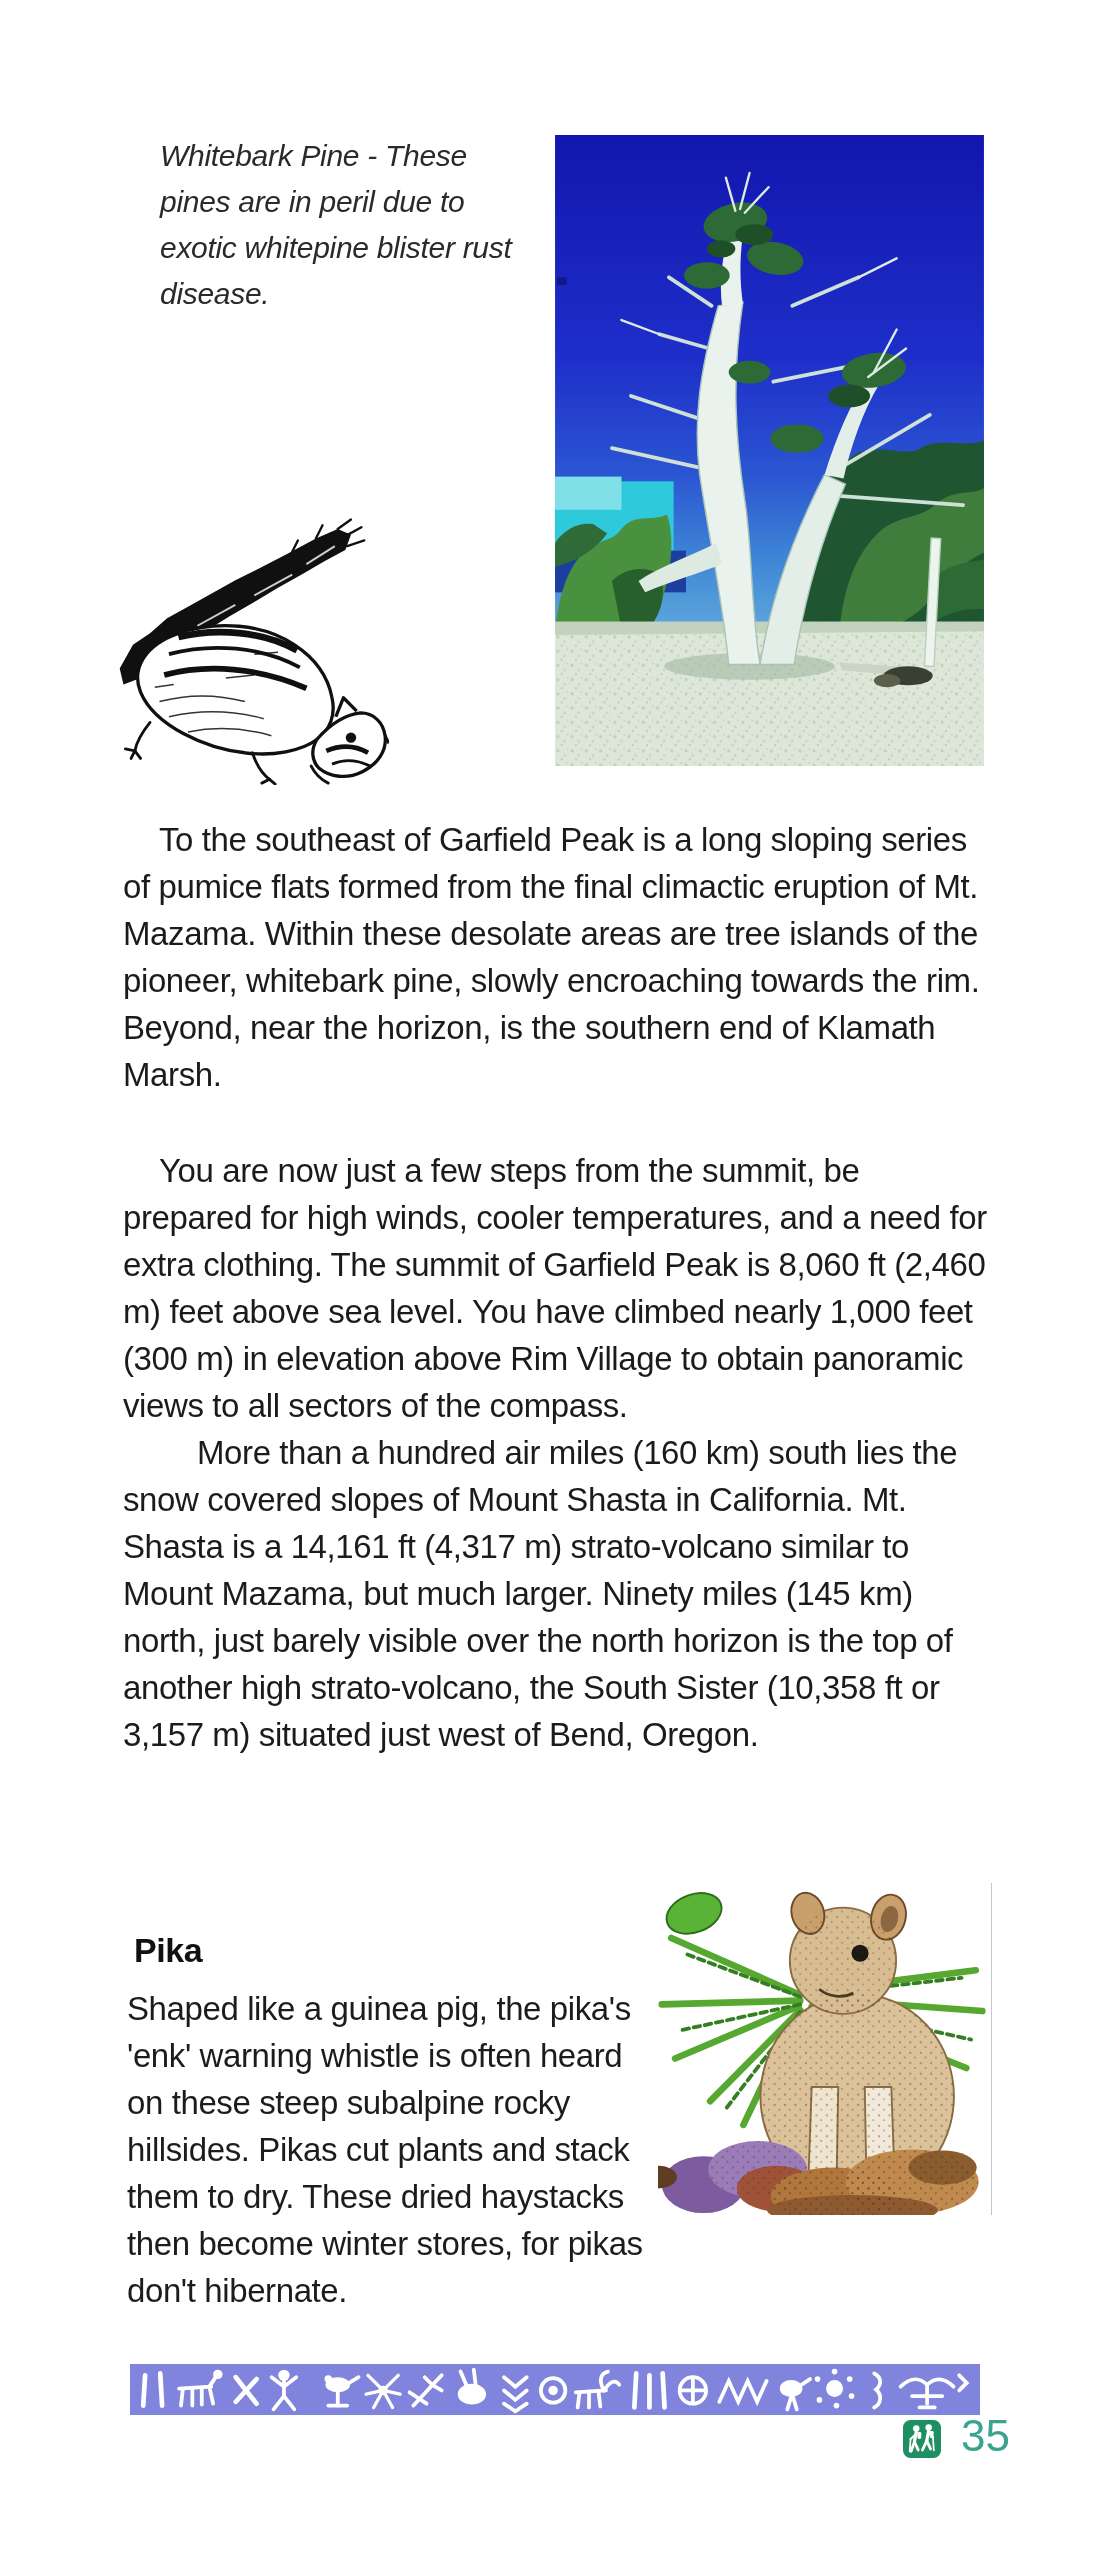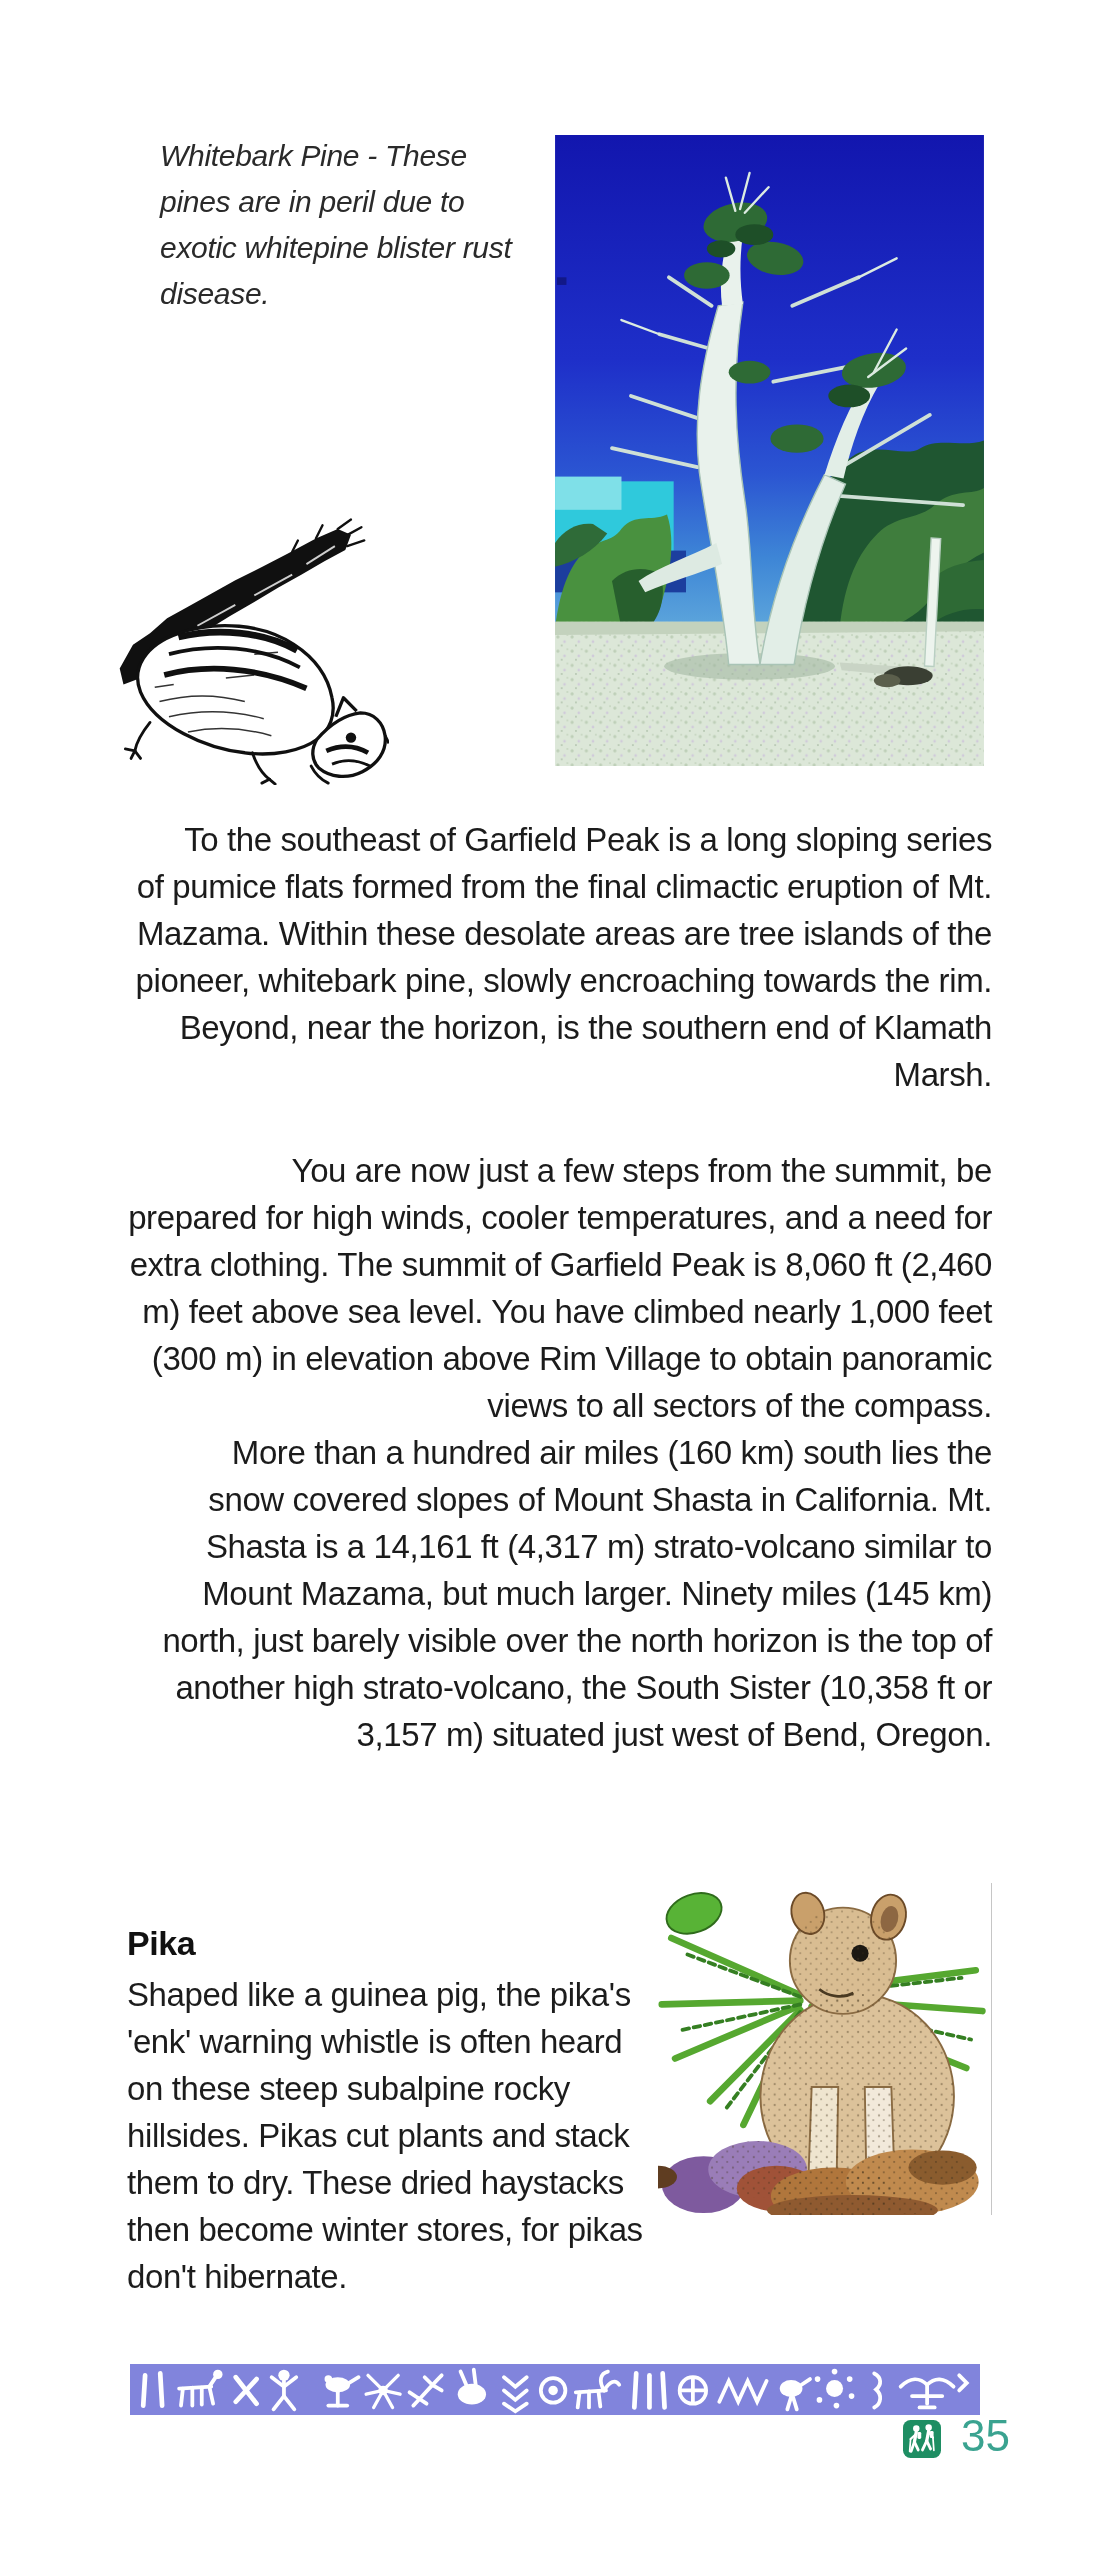--- a/index.html
+++ b/index.html
@@ -15,28 +15,28 @@
     font-style:italic;font-size:30px;line-height:46px;color:#2a2a2a;
     letter-spacing:-0.3px;
     margin-left:32px;
   }
   
   .photo{left:555px;top:135px;width:429px;height:631px;}
   .photo svg{display:block;}
   
   .chipmunk{left:112px;top:512px;width:277px;height:273px;}
   
-  .bodytext{left:123px;top:816px;width:869px;font-size:33px;line-height:47px;letter-spacing:-0.4px;color:#1b1b1b;text-align:right;}
+  .bodytext{left:123px;top:816px;width:869px;font-size:33px;line-height:47px;letter-spacing:-0.4px;color:#1b1b1b;}
   .bodytext p{margin:0;}
   .p1{text-indent:36px;}
   .p2{margin-top:49px !important;text-indent:36px;}
   .p3{text-indent:74px;}
   
   .pika{left:123px;top:1916px;width:869px;font-size:33px;line-height:47px;letter-spacing:-0.4px;}
-  .pika h2{margin:4px;font-size:34px;line-height:47px;font-weight:bold;color:#111;}
+  .pika h2{margin:11px;font-size:34px;line-height:47px;font-weight:bold;color:#111;}
   .pika .species{font-style:italic;margin:0;color:#222;}
   .pika .desc{margin:4px;}
   .pika-art{
     float:right;width:334px;height:332px;margin:-33px 0 9.5px 15px;
     border-right:1.9px solid #c6c6c6;box-sizing:border-box;
   }
   
   .banner{left:128px;top:2364px;width:854px;height:51px;}
   
   .hiker{left:903px;top:2420px;width:38px;height:38px;}

